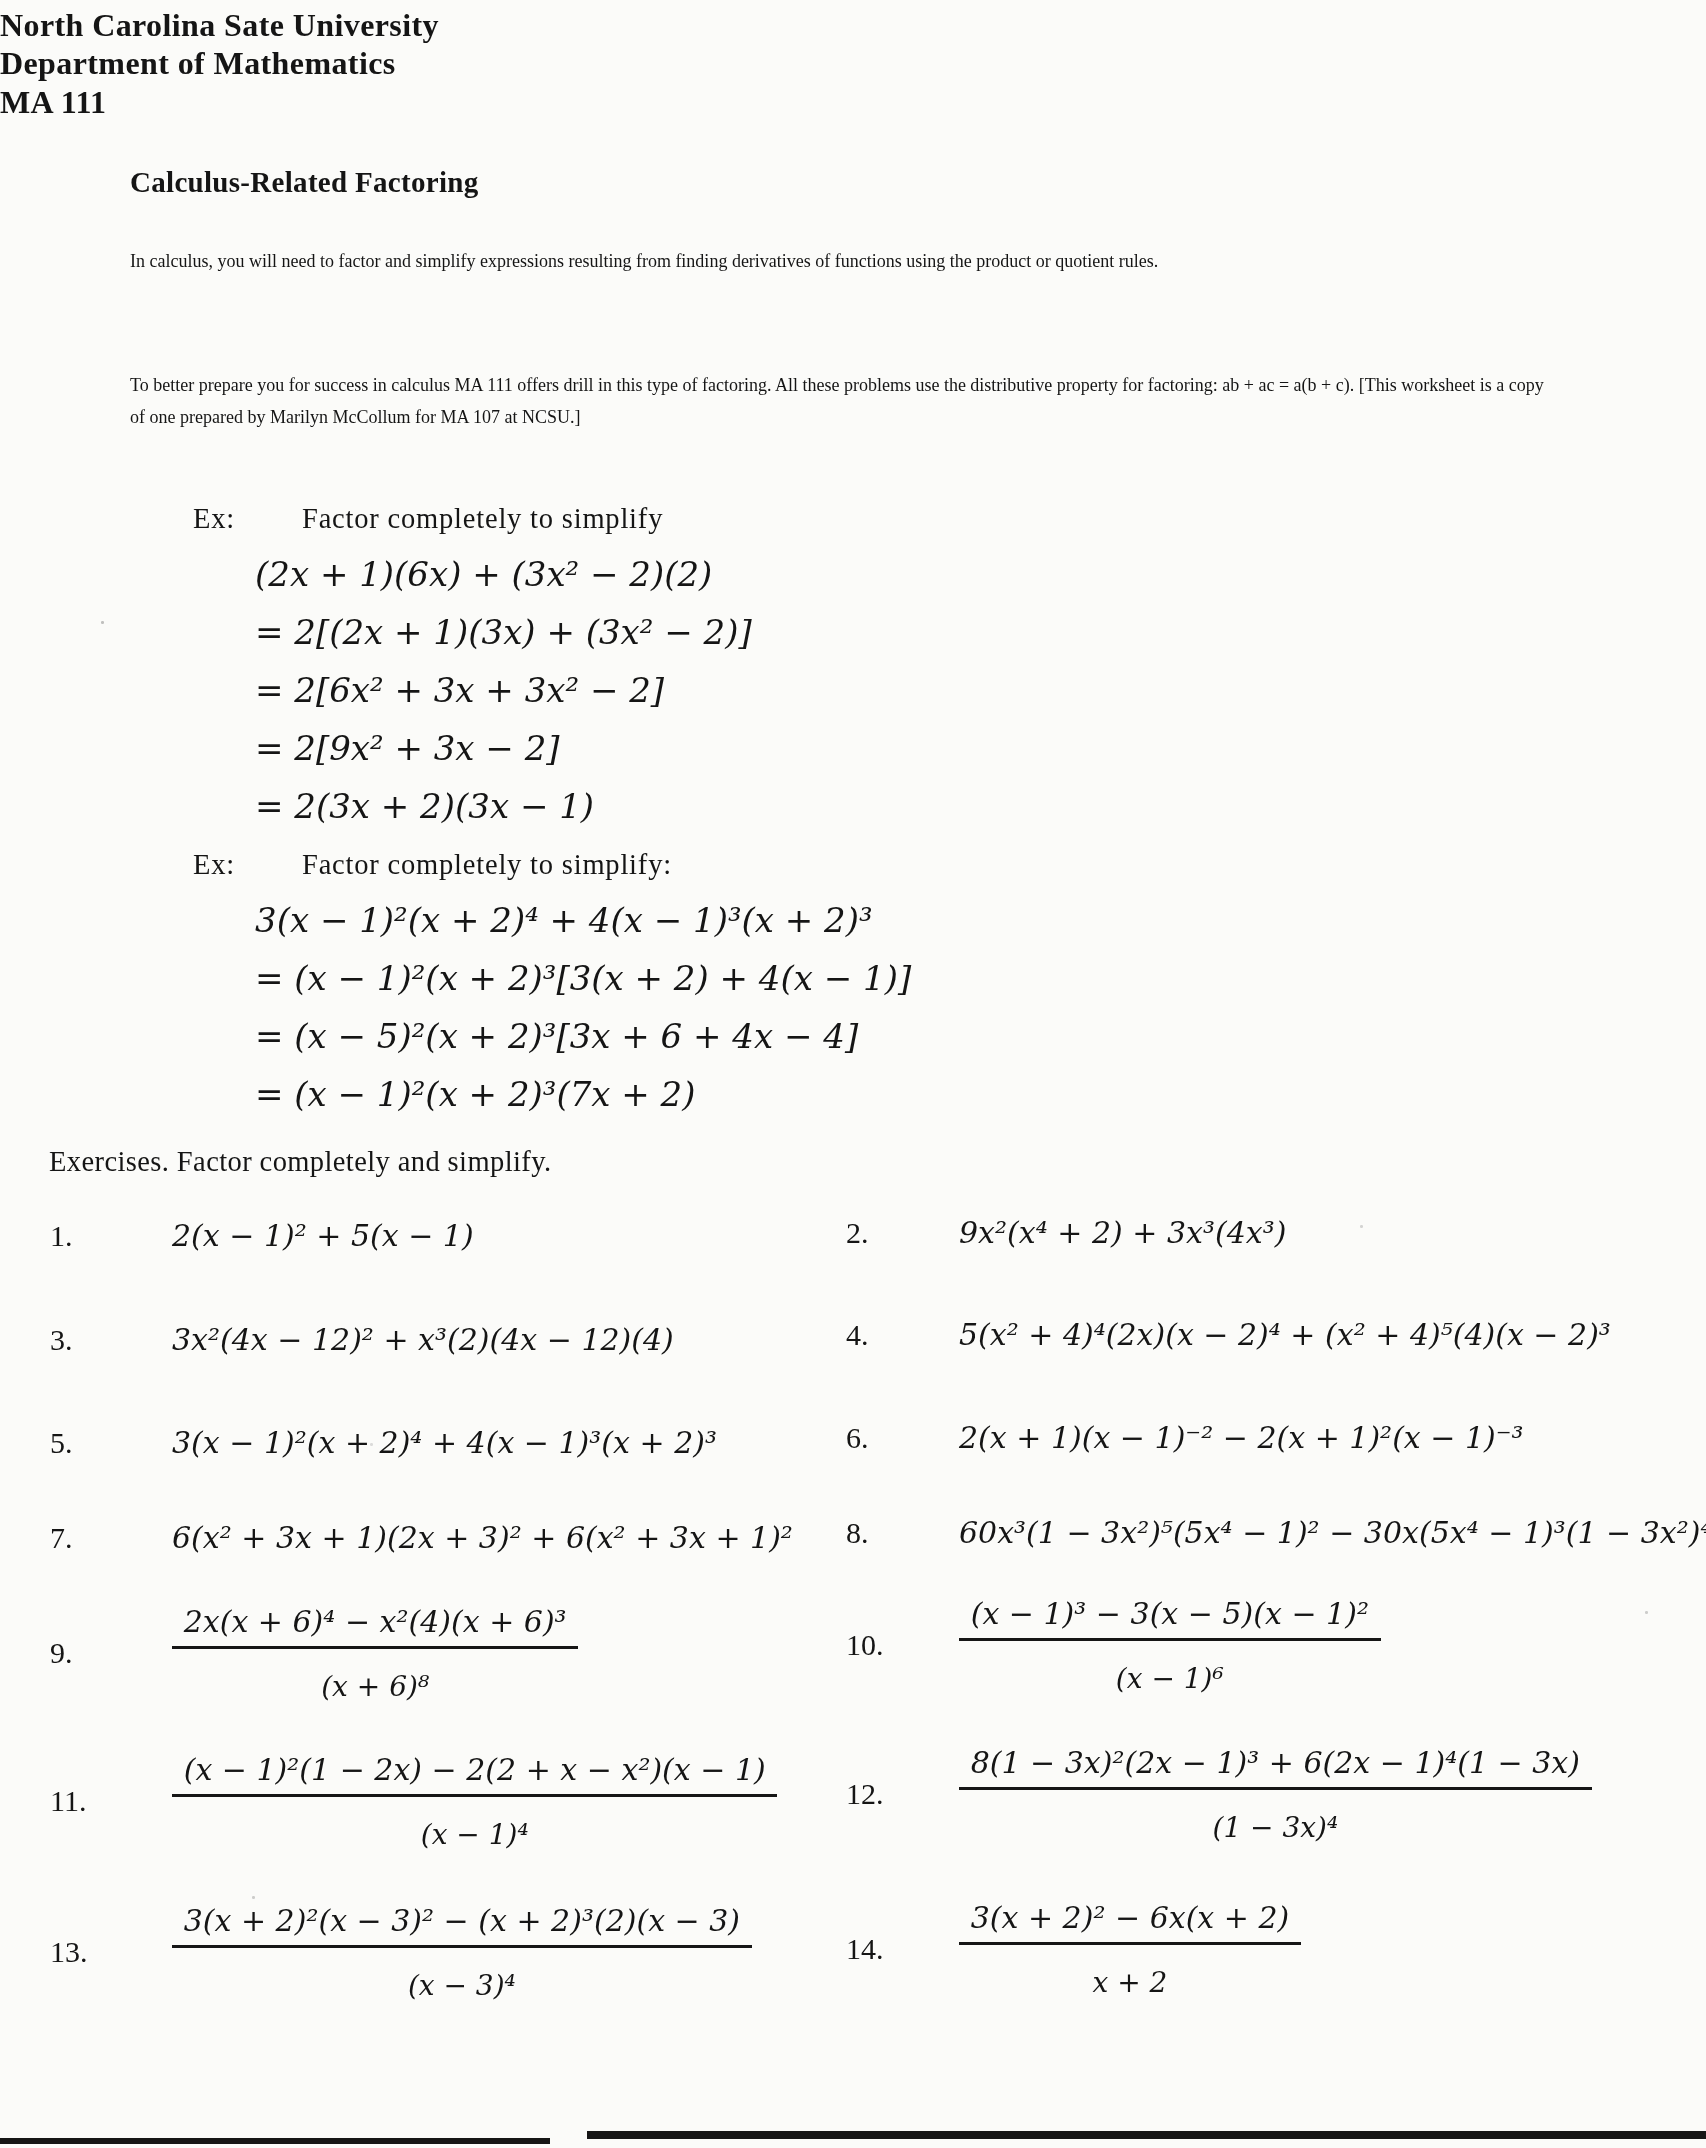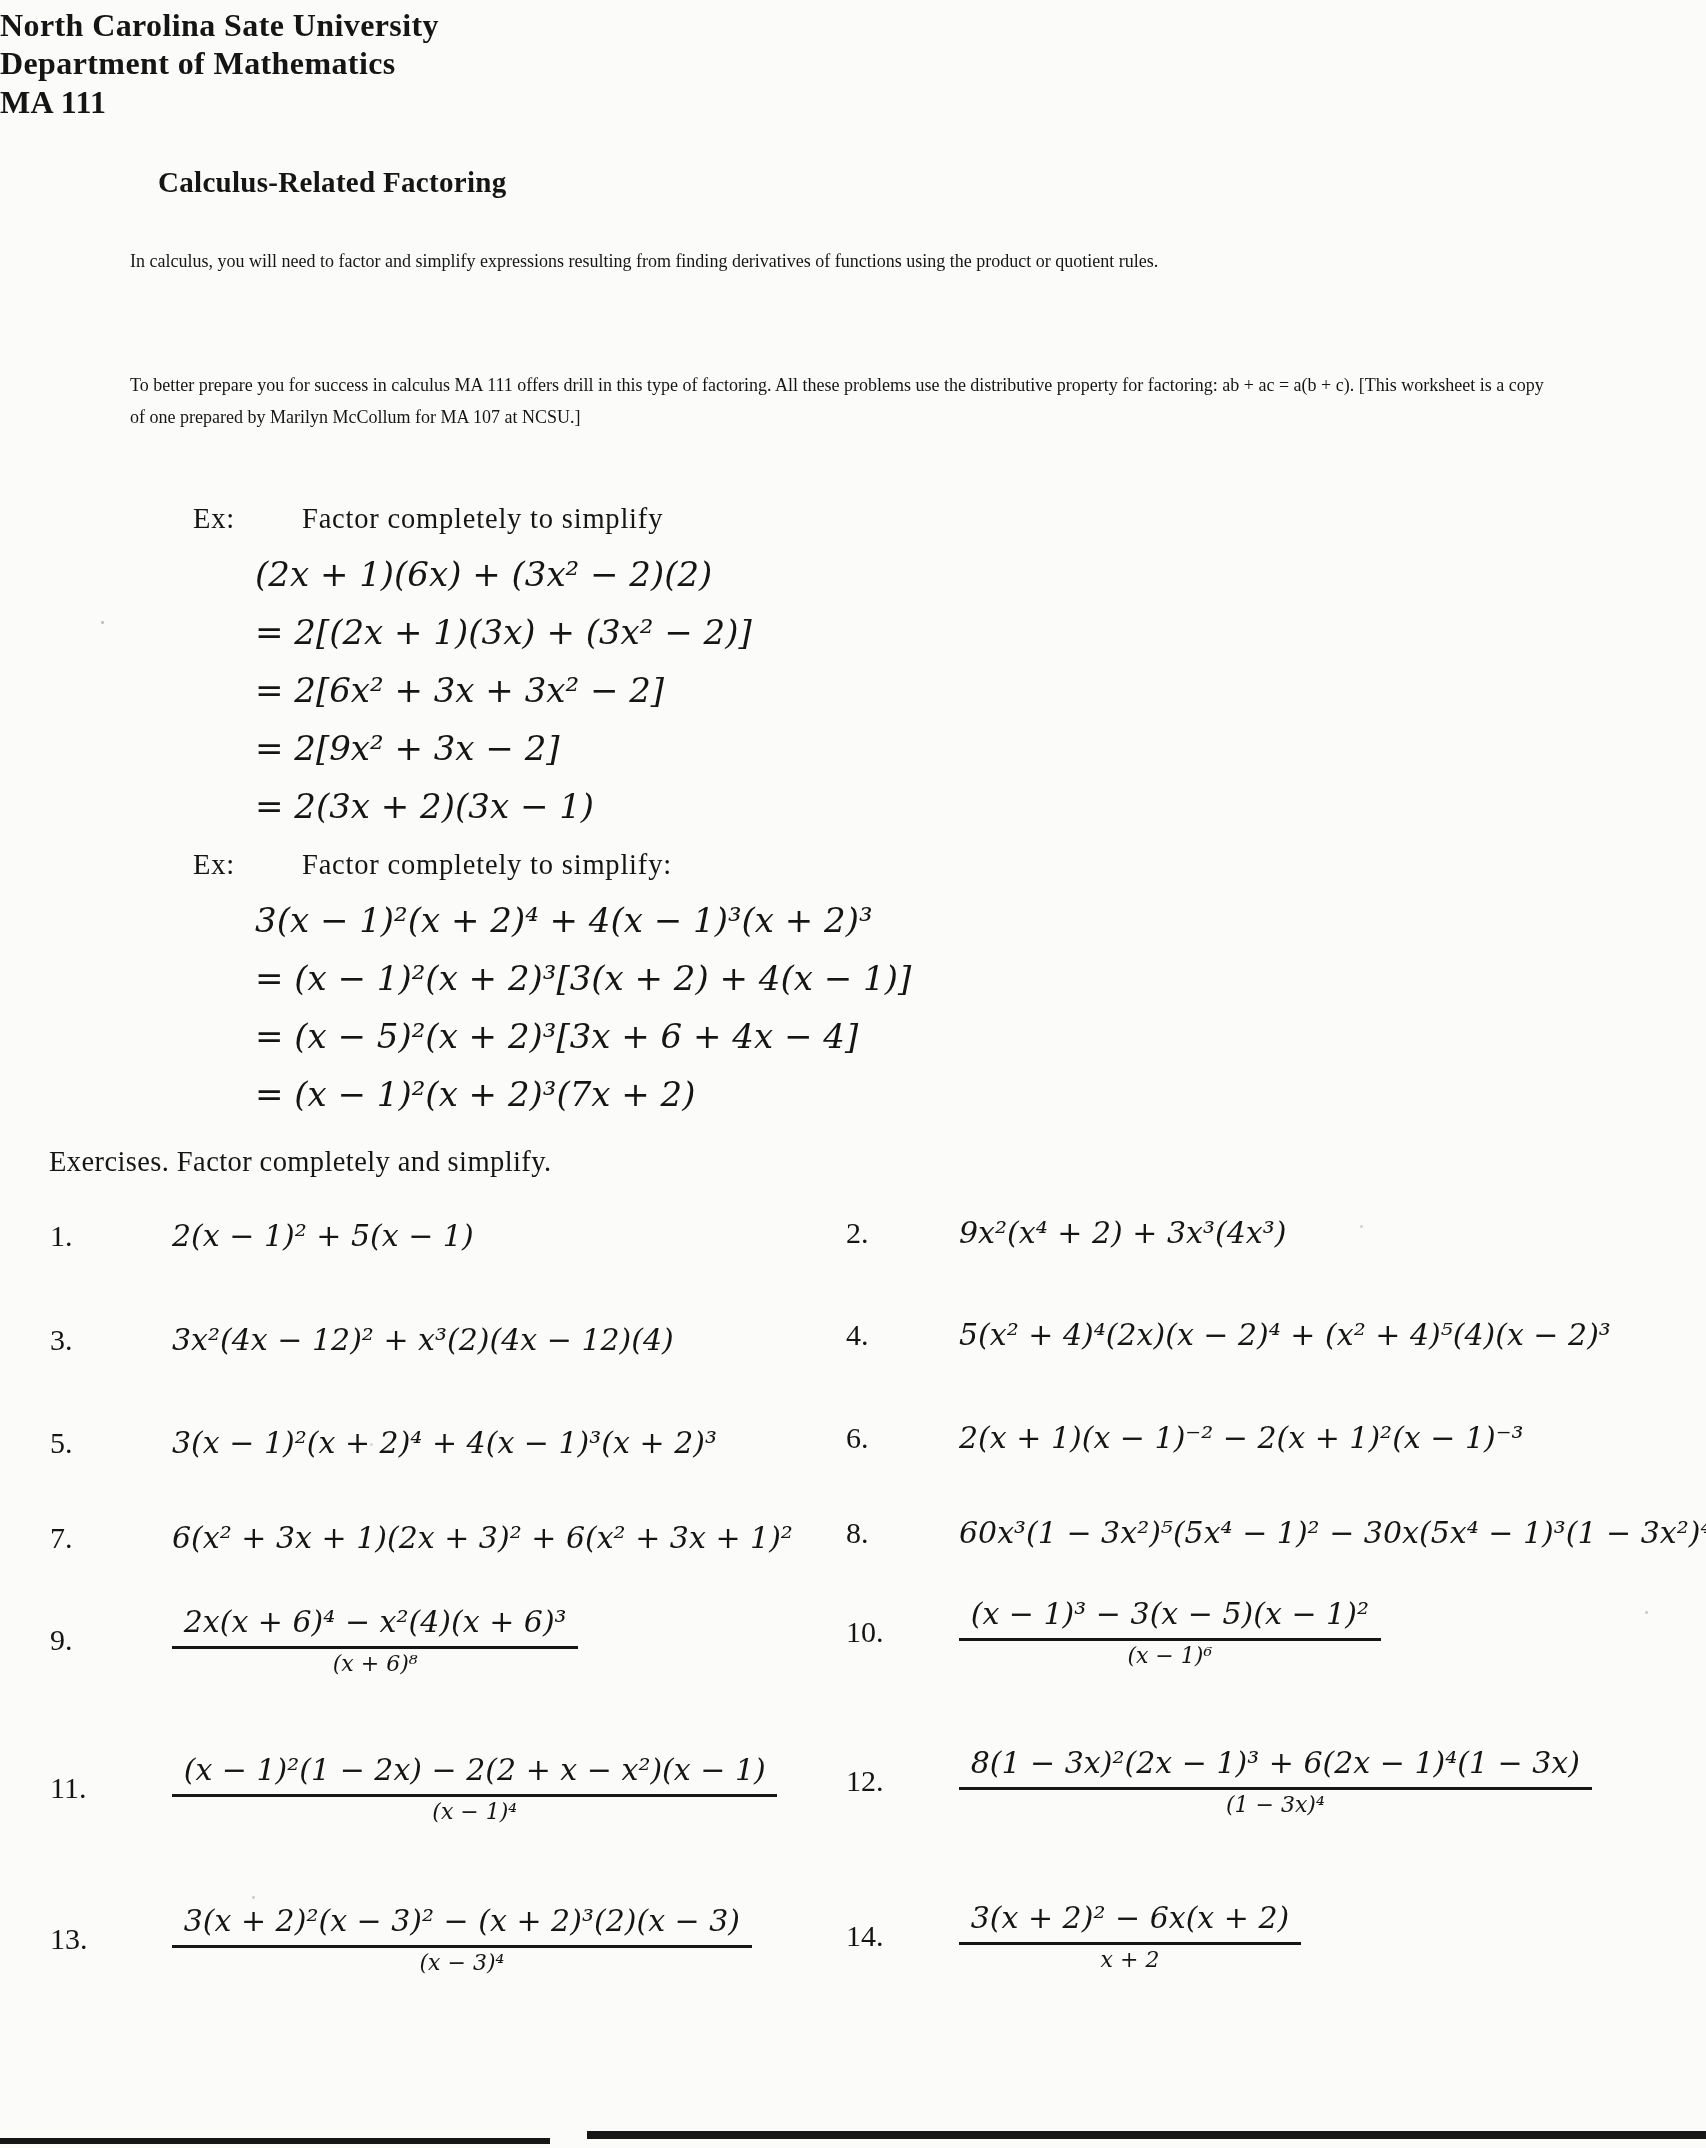--- a/index.html
+++ b/index.html
@@ -12,21 +12,21 @@
     overflow:hidden;
   }
   .page{position:absolute;inset:0;}
   .hdr-line{
     position:absolute;left:0;width:100%;
     font-weight:700;font-size:32px;
     letter-spacing:0.4px;
   }
   .doc-title{
     position:absolute;left:130px;top:166px;
-    font-weight:700;font-size:29px;letter-spacing:0.3px;margin-left:28px;
+    font-weight:700;font-size:29px;letter-spacing:0.3px;
   }
   .para{
     position:absolute;left:130px;width:1418px;
     font-size:18px;line-height:32px;
   }
   .example{position:absolute;left:193px;}
   .ex-head{font-size:28.5px;letter-spacing:0.8px;}
   .ex-label{display:inline-block;width:109px;}
   .math{
     font-family:"DejaVu Serif", serif;
@@ -51,21 +51,21 @@
     font-style:normal;flex:0 0 auto;
   }
   .prob.lcol .pnum{width:122px;}
   .prob.rcol .pnum{width:113px;}
   .prob .expr{font-size:30px;}
   .frac{display:inline-block;text-align:center;vertical-align:middle;}
   .frac .fnum{
     font-size:30px;padding:0 11.7px 6.7px 11.7px;
     border-bottom:3.4px solid #161616;
   }
-  .frac .fden{font-size:22px;padding-top:2px;}
+  .frac .fden{font-size:28px;padding-top:21px;}
   .scan-bar{position:absolute;background:#161616;}
   .noise{position:absolute;width:2.5px;height:2.5px;border-radius:50%;background:rgba(40,40,40,.28);
     box-shadow: 151px 1275px 0 rgba(40,40,40,.22), 520px 1955px 0 rgba(40,40,40,.2),
       1259px 604px 0 rgba(40,40,40,.18), 1544px 990px 0 rgba(40,40,40,.22),
       789px 2081px 0 rgba(40,40,40,.2), 76px 1829px 0 rgba(40,40,40,.18),
       1645px 1645px 0 rgba(40,40,40,.2), 269px 822px 0 rgba(40,40,40,.15);}
 </style>
 </head>
 <body>
 

